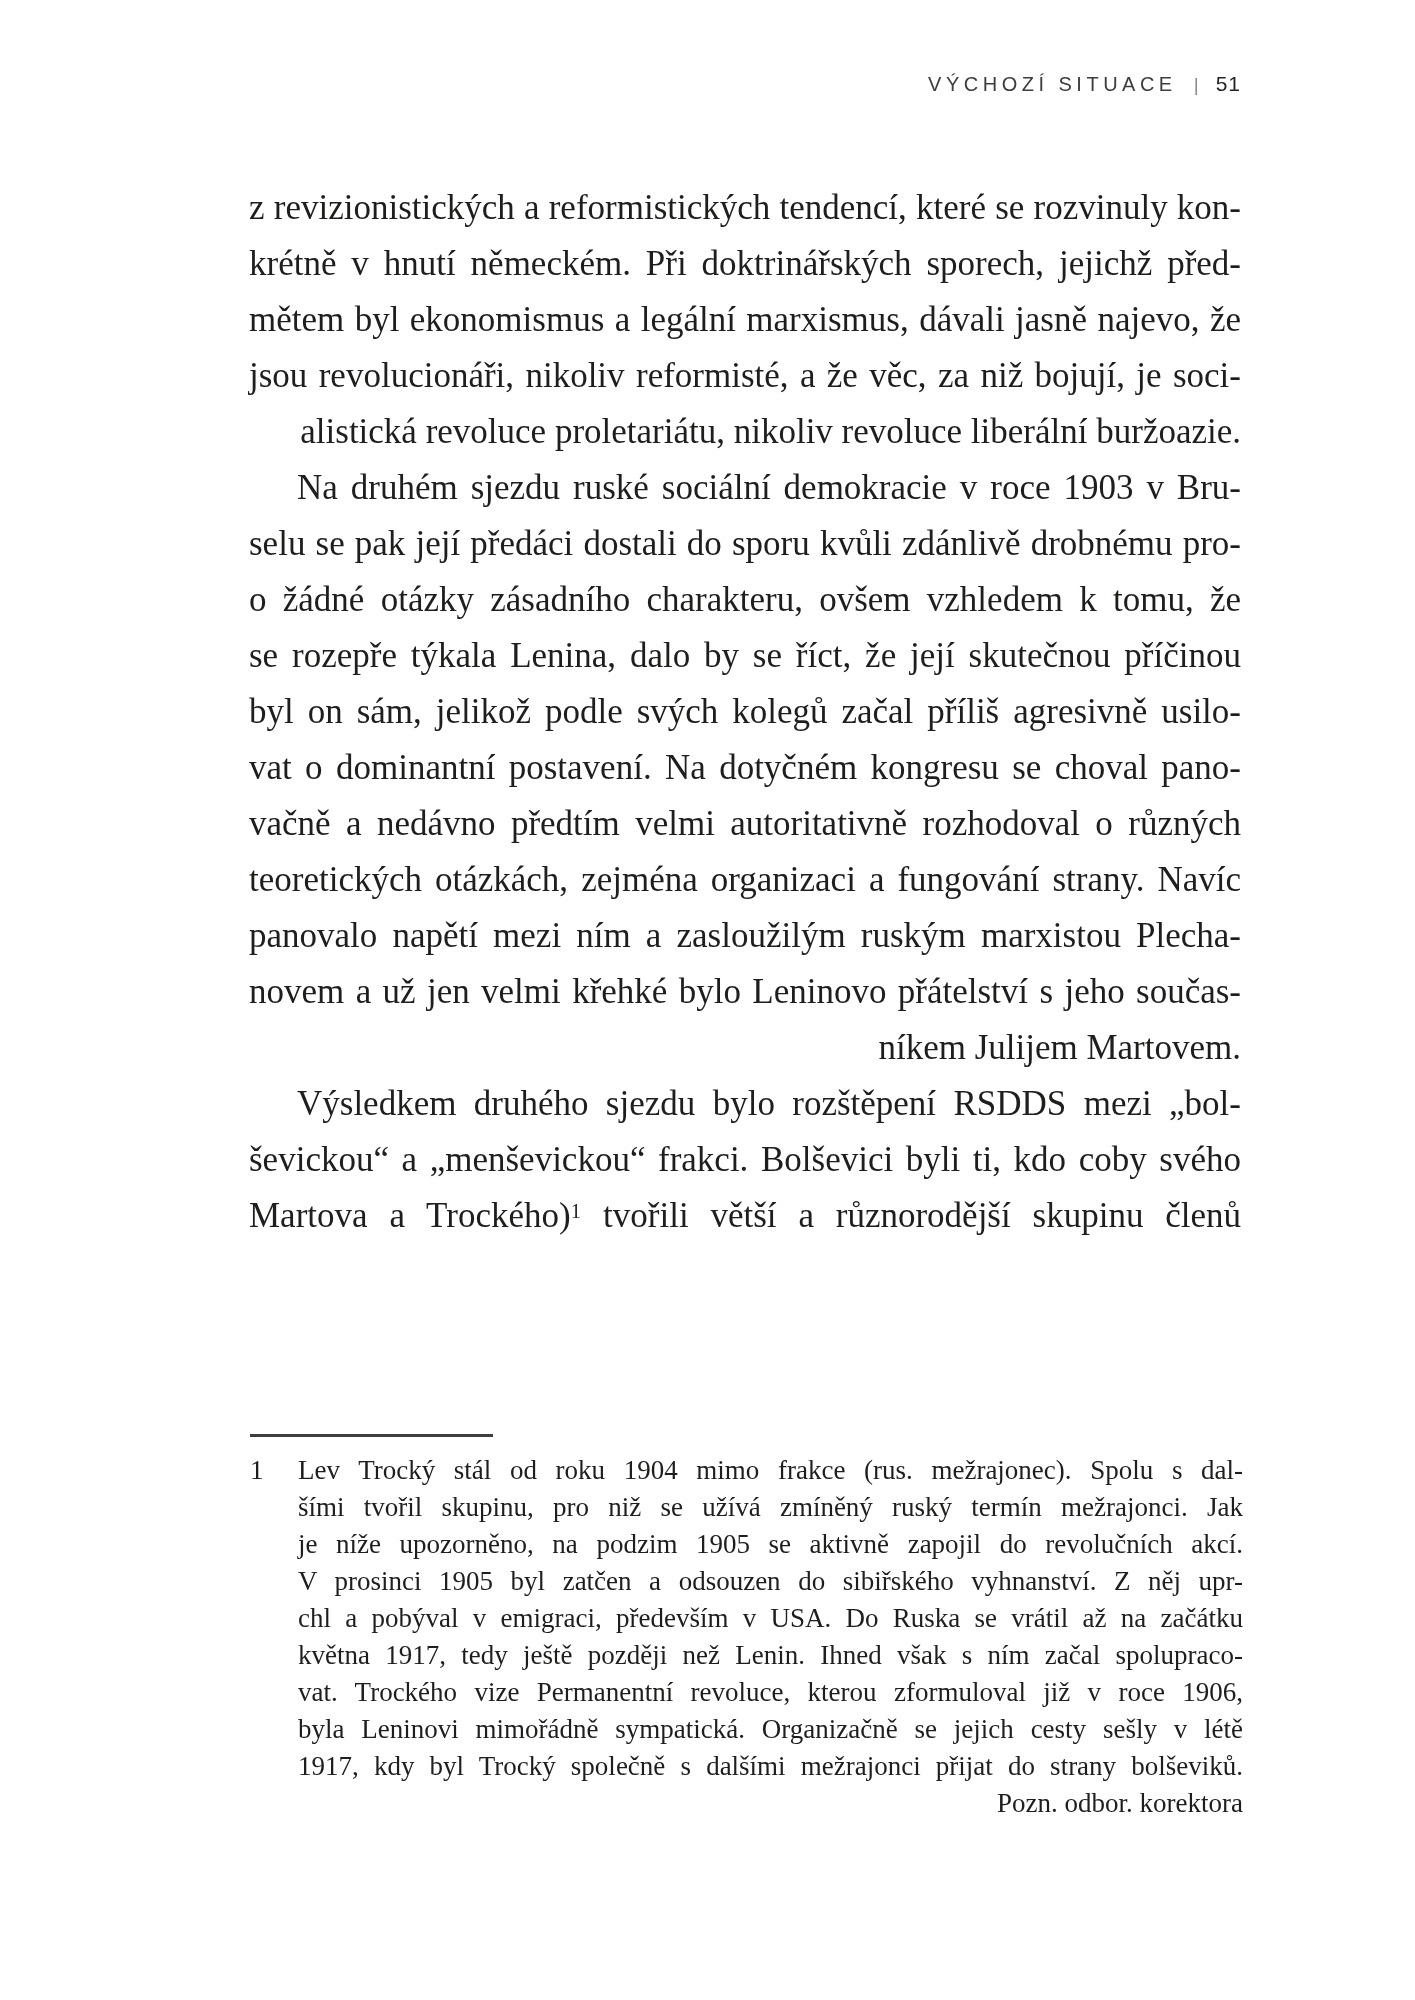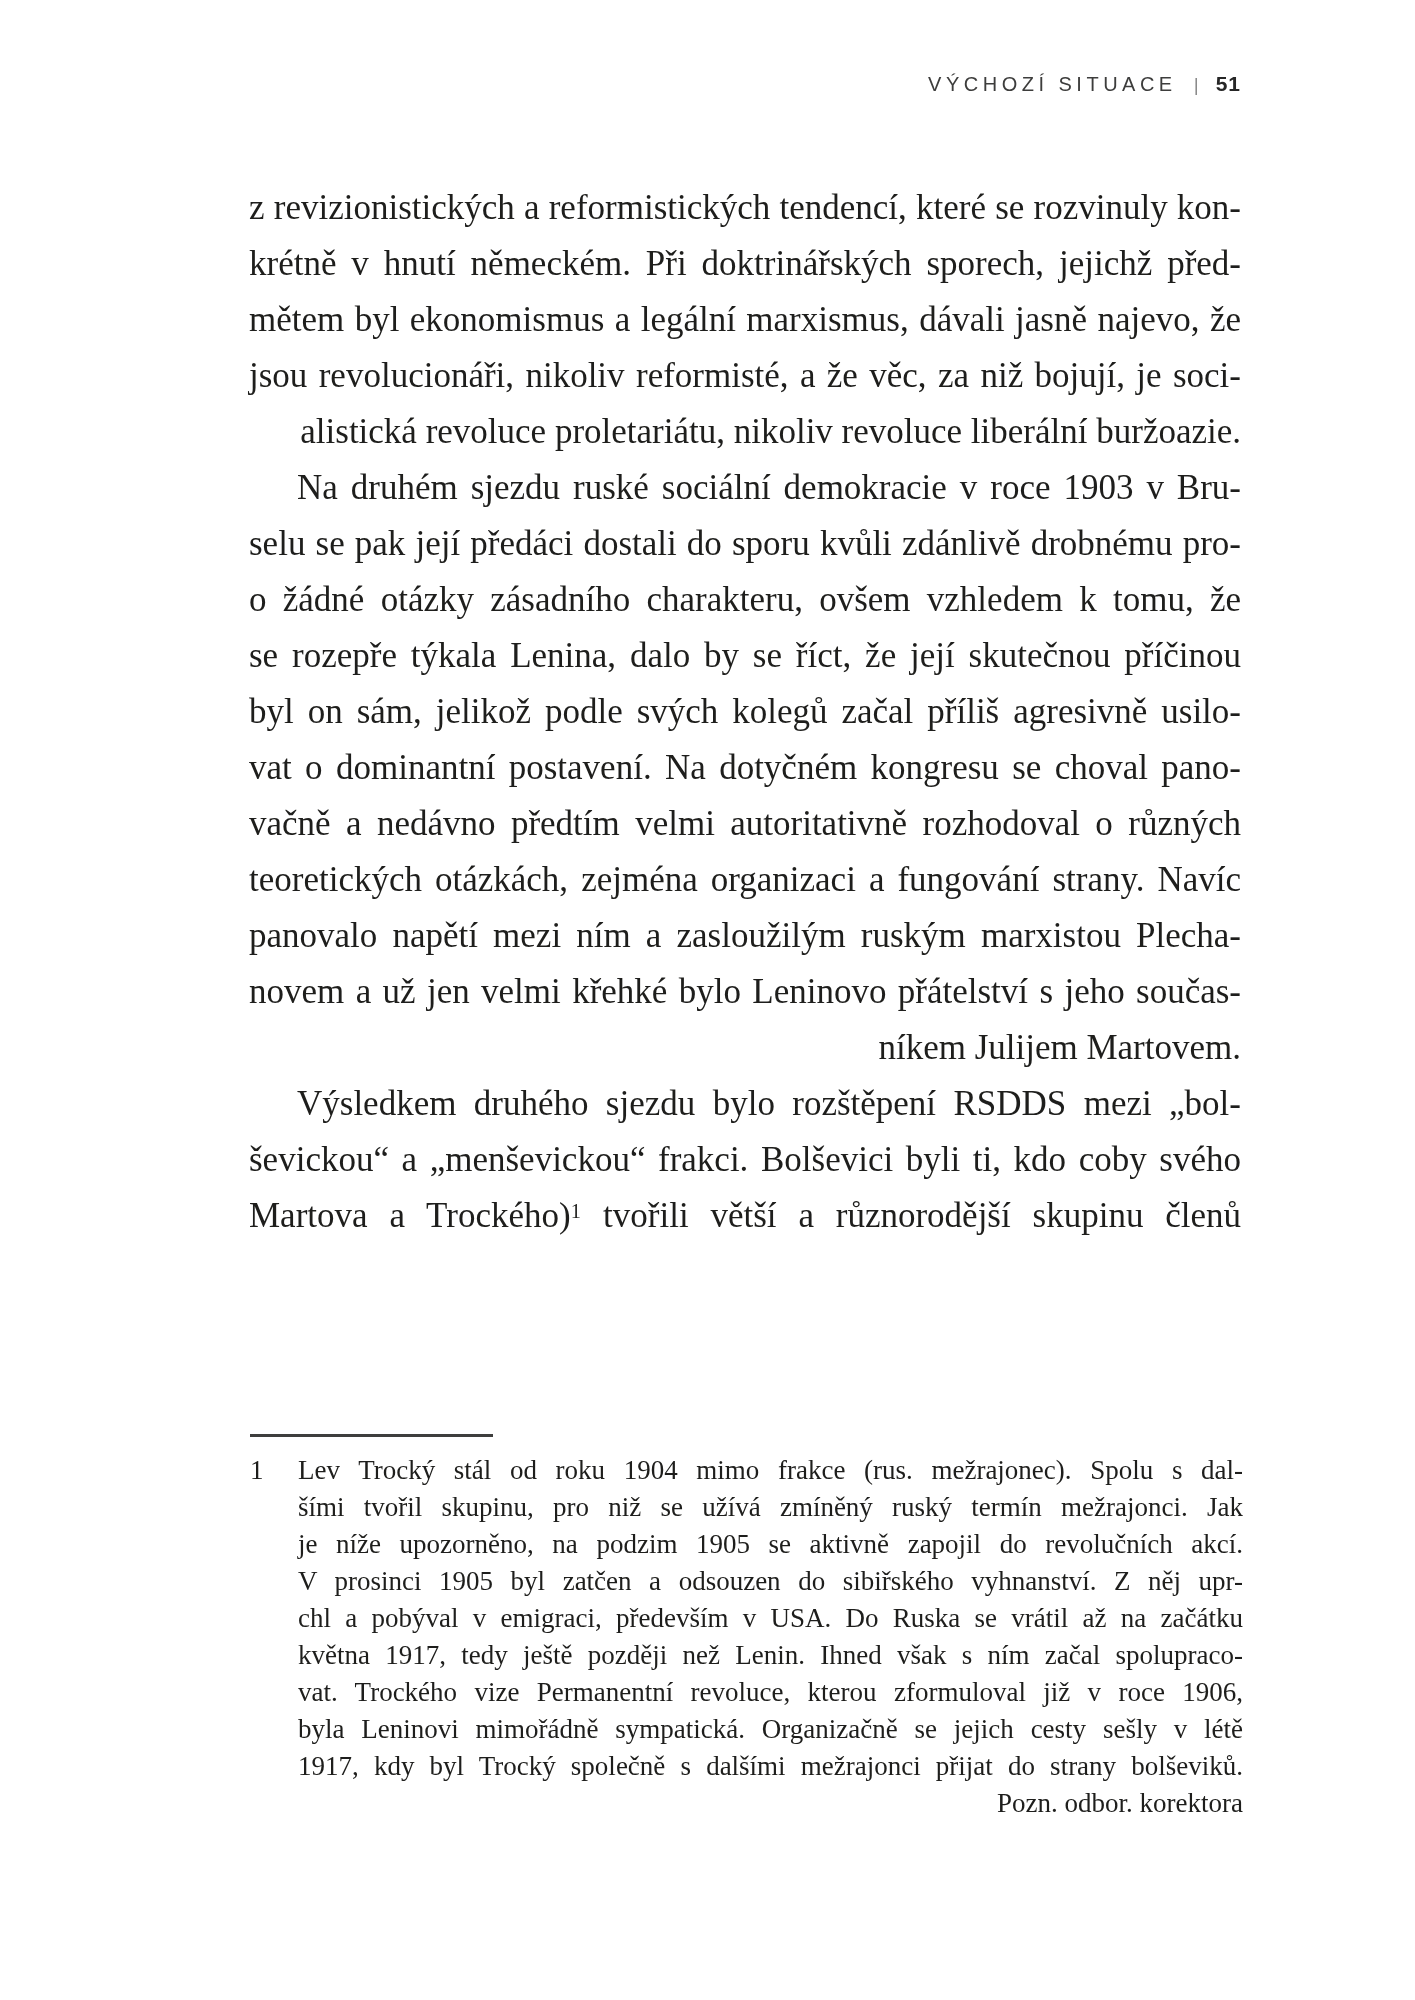--- a/index.html
+++ b/index.html
@@ -36,21 +36,21 @@
     letter-spacing: 4.5px;
     color: var(--header-color);
   }
   .header-divider {
     font-size: 19px;
     font-weight: 300;
     color: var(--divider-color);
   }
   .page-number {
     font-size: 21px;
-    font-weight: 700;
+    font-weight: 400;
     letter-spacing: 1px;
     color: var(--pagenum-color);
   }
   
   .body-text {
     position: absolute;
     left: 249px;
     top: 180px;
     width: 992px;
     font-size: 35px;

